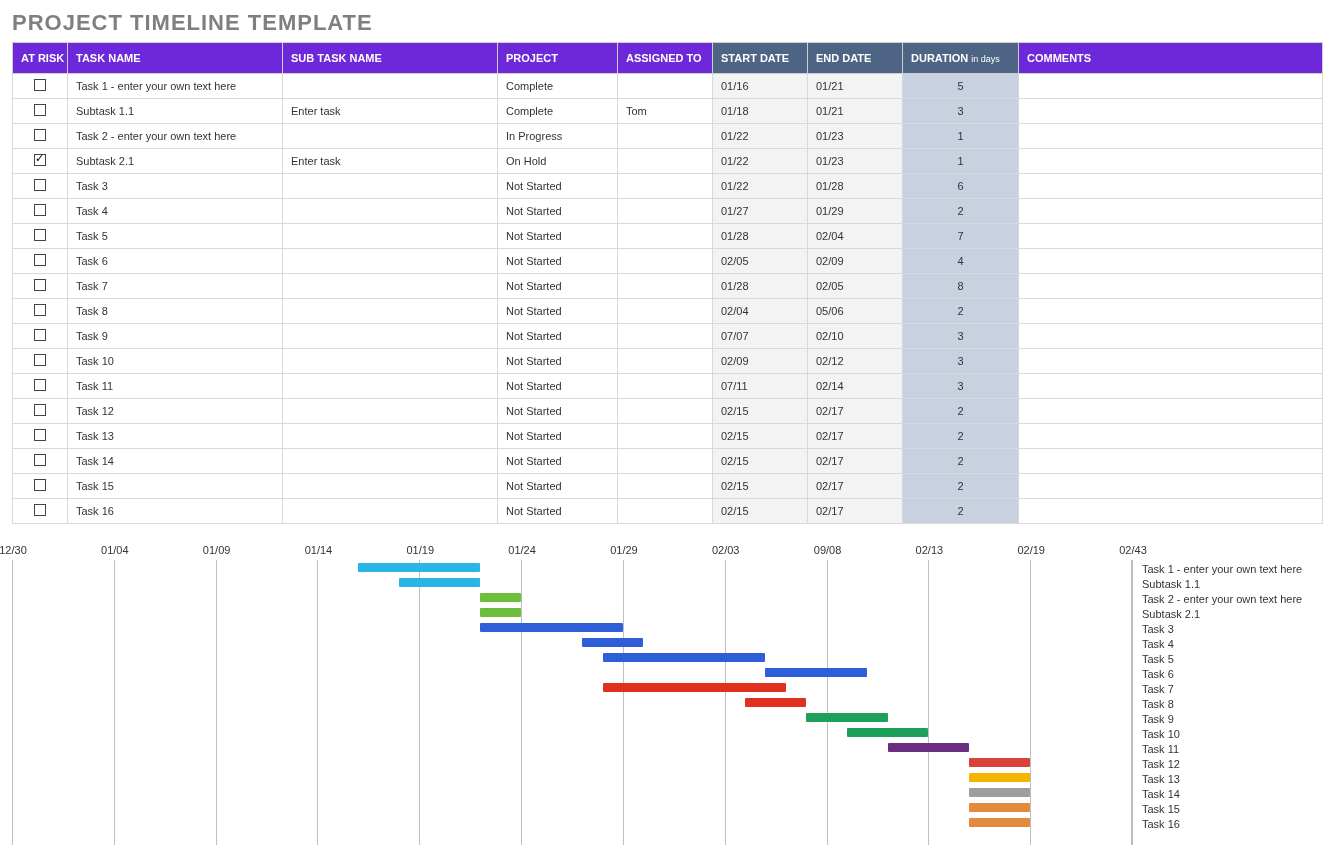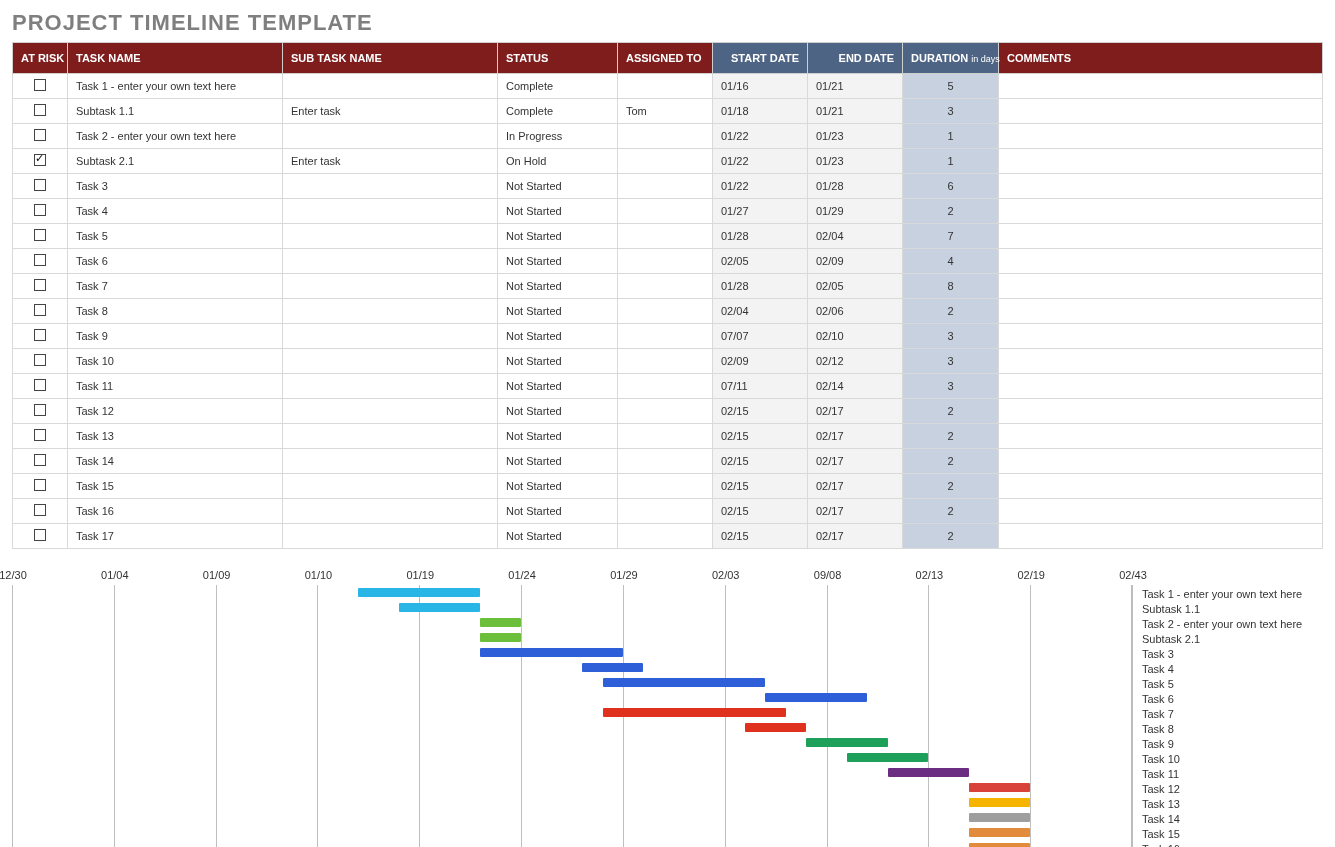--- a/index.html
+++ b/index.html
@@ -18,21 +18,21 @@
     letter-spacing: 1px;
     color:#7f7f7f;
     font-family: Arial, Helvetica, sans-serif;
   }
   table.tasks {
     width: 100%;
     border-collapse: collapse;
     table-layout: fixed;
   }
   .tasks th {
-    background:#7f1d1d;
+    background:#6d28d9;
     color:#fff;
     font-weight:700;
     font-size:11px;
     text-align:left;
     padding:9px 8px;
     border:1px solid #cfcfcf;
     white-space:nowrap;
   }
   .tasks th .sub { font-weight:400; font-size:9px; }
   .tasks td {
@@ -57,23 +57,23 @@
     font-size:11px;
     color:#000;
   }
   .col-risk   { width:55px; }
   .col-task   { width:215px; }
   .col-sub    { width:215px; }
   .col-status { width:120px; }
   .col-assign { width:95px;margin-top:47px; }
   .col-start  { width:95px; background:#f3f3f3 !important; }
   .col-end    { width:95px; background:#f3f3f3 !important; }
-  .col-dur    { width:96px; background:#c7d1df !important; text-align:center; }
+  .col-dur    { width:116px; background:#c7d1df !important; text-align:center; }
   .col-comm   { }
-  th.col-start, th.col-end, th.col-dur { background:#4e6484 !important;text-align:right; }
+  th.col-start, th.col-end, th.col-dur { background:#4e6484 !important; }
   th.col-dur { text-align:left; }
 
   
   .gantt-wrap {
     margin-top:18px;
     display:flex;
     align-items:flex-start;
   }
   .gantt {
     position:relative;
@@ -134,21 +134,21 @@
       <col class="col-start">
       <col class="col-end">
       <col class="col-dur">
       <col class="col-comm">
   </colgroup>
   <thead>
     <tr>
       <th class="col-risk">AT RISK</th>
       <th class="col-task">TASK NAME</th>
       <th class="col-sub">SUB TASK NAME</th>
-      <th class="col-status">STATUS</th>
+      <th class="col-status">PROJECT</th>
       <th class="col-assign">ASSIGNED TO</th>
       <th class="col-start">START DATE</th>
       <th class="col-end">END DATE</th>
       <th class="col-dur">
         <span>DURATION</span> <span class="sub">in days</span>
       </th>
       <th class="col-comm">COMMENTS</th>
     </tr>
   </thead>
   <tbody id="task-body">
@@ -251,21 +251,21 @@
         <td class="col-dur">8</td>
         <td></td>
       </tr>
       <tr>
         <td class="risk"><span class="checkbox"></span></td>
         <td>Task 8</td>
         <td></td>
         <td>Not Started</td>
         <td></td>
         <td class="col-start">02/04</td>
-        <td class="col-end">02/06</td>
+        <td class="col-end">05/06</td>
         <td class="col-dur">2</td>
         <td></td>
       </tr>
       <tr>
         <td class="risk"><span class="checkbox"></span></td>
         <td>Task 9</td>
         <td></td>
         <td>Not Started</td>
         <td></td>
         <td class="col-start">07/07</td>
@@ -335,31 +335,20 @@
         <td>Not Started</td>
         <td></td>
         <td class="col-start">02/15</td>
         <td class="col-end">02/17</td>
         <td class="col-dur">2</td>
         <td></td>
       </tr>
       <tr>
         <td class="risk"><span class="checkbox"></span></td>
         <td>Task 16</td>
-        <td></td>
-        <td>Not Started</td>
-        <td></td>
-        <td class="col-start">02/15</td>
-        <td class="col-end">02/17</td>
-        <td class="col-dur">2</td>
-        <td></td>
-      </tr>
-      <tr>
-        <td class="risk"><span class="checkbox"></span></td>
-        <td>Task 17</td>
         <td></td>
         <td>Not Started</td>
         <td></td>
         <td class="col-start">02/15</td>
         <td class="col-end">02/17</td>
         <td class="col-dur">2</td>
         <td></td>
       </tr>
     </tbody>
 </table>
@@ -370,21 +359,21 @@
         <div class="gv" style="left: 0px;">
           <div class="gv-label">12/30</div>
         </div>
         <div class="gv" style="left: 101.818px;">
           <div class="gv-label">01/04</div>
         </div>
         <div class="gv" style="left: 203.636px;">
           <div class="gv-label">01/09</div>
         </div>
         <div class="gv" style="left: 305.455px;">
-          <div class="gv-label">01/10</div>
+          <div class="gv-label">01/14</div>
         </div>
         <div class="gv" style="left: 407.273px;">
           <div class="gv-label">01/19</div>
         </div>
         <div class="gv" style="left: 509.091px;">
           <div class="gv-label">01/24</div>
         </div>
         <div class="gv" style="left: 610.909px;">
           <div class="gv-label">01/29</div>
         </div>

